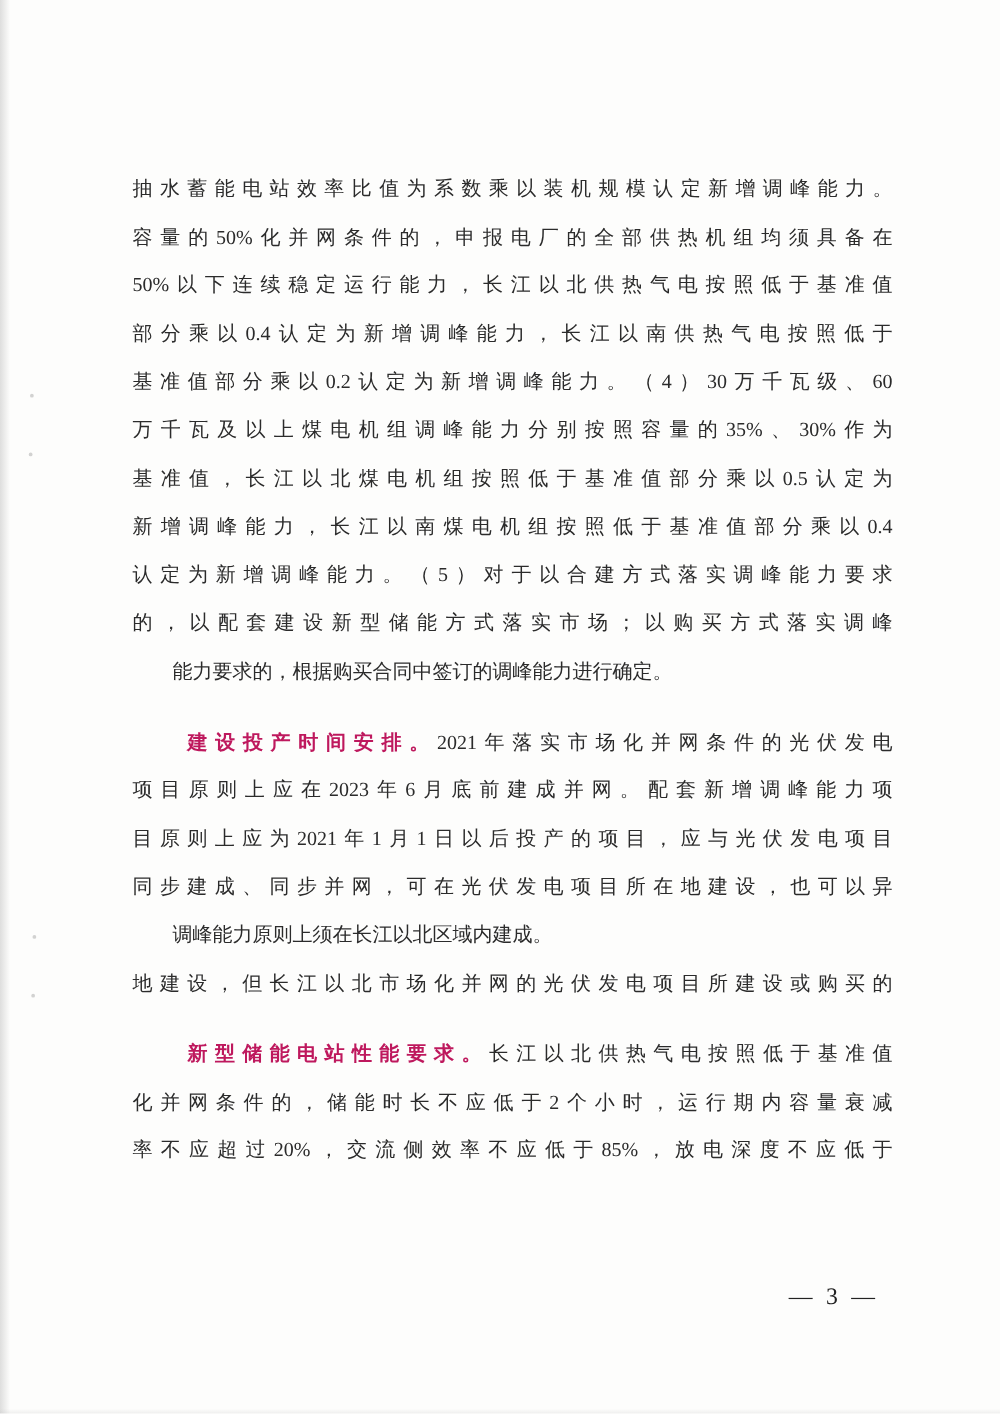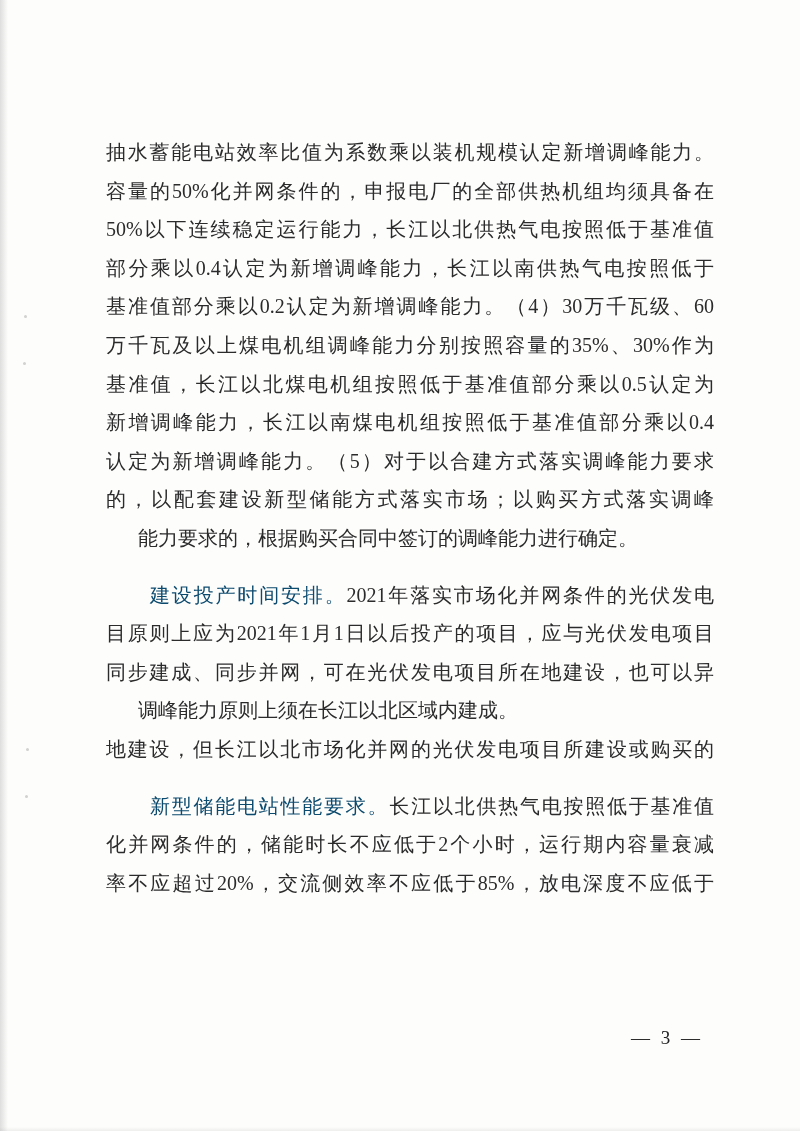--- a/index.html
+++ b/index.html
@@ -33,37 +33,37 @@
     width: 3px; height: 3px;
     border-radius: 50%;
     background: rgba(130,130,130,0.35);
   }
   .doc-body {
     position: absolute;
     left: 106px;
     top: 133px;
     width: 608px;
     color: #2b2b2b;
-    font-size: 20px;
+    font-size: 16px;
   }
   .para { margin: 0; }
   .para.gap { margin-top: 18px; }
   .line {
     line-height: 38.6px;
     text-align: justify;
     text-align-last: justify;
     -moz-text-align-last: justify;
   }
   .line.last {
     text-align-last: left;
     margin-left: 32px;
     -moz-text-align-last: left;
   }
   .line.indent { text-indent: 44px; }
-  .lead { font-weight: normal; color: #0c4a6e; }
+  .lead { font-weight: bold; color: #be185d; }
   .page-number {
     position: absolute;
     top: 1026px;
     right: 97px;
     font-size: 19px;
     letter-spacing: 3px;
     color: #222222;
     line-height: 24px;
     white-space: nowrap;
   }
@@ -91,20 +91,21 @@
       <div class="line">万千瓦及以上煤电机组调峰能力分别按照容量的35%、30%作为</div>
       <div class="line">基准值，长江以北煤电机组按照低于基准值部分乘以0.5认定为</div>
       <div class="line">新增调峰能力，长江以南煤电机组按照低于基准值部分乘以0.4</div>
       <div class="line">认定为新增调峰能力。（5）对于以合建方式落实调峰能力要求</div>
       <div class="line">的，以配套建设新型储能方式落实市场；以购买方式落实调峰</div>
       <div class="line last">能力要求的，根据购买合同中签订的调峰能力进行确定。</div>
     </div>
 
     <div class="para gap">
       <div class="line indent"><span class="lead">建设投产时间安排。</span><span>2021年落实市场化并网条件的光伏发电</span></div>
+      <div class="line">项目原则上应在2023年6月底前建成并网。配套新增调峰能力项</div>
       <div class="line">目原则上应为2021年1月1日以后投产的项目，应与光伏发电项目</div>
       <div class="line">同步建成、同步并网，可在光伏发电项目所在地建设，也可以异</div>
       <div class="line last">调峰能力原则上须在长江以北区域内建成。</div>
       <div class="line">地建设，但长江以北市场化并网的光伏发电项目所建设或购买的</div>
     </div>
 
     <div class="para gap">
       <div class="line indent"><span class="lead">新型储能电站性能要求。</span><span>长江以北供热气电按照低于基准值</span></div>
       <div class="line">化并网条件的，储能时长不应低于2个小时，运行期内容量衰减</div>
       <div class="line">率不应超过20%，交流侧效率不应低于85%，放电深度不应低于</div>

